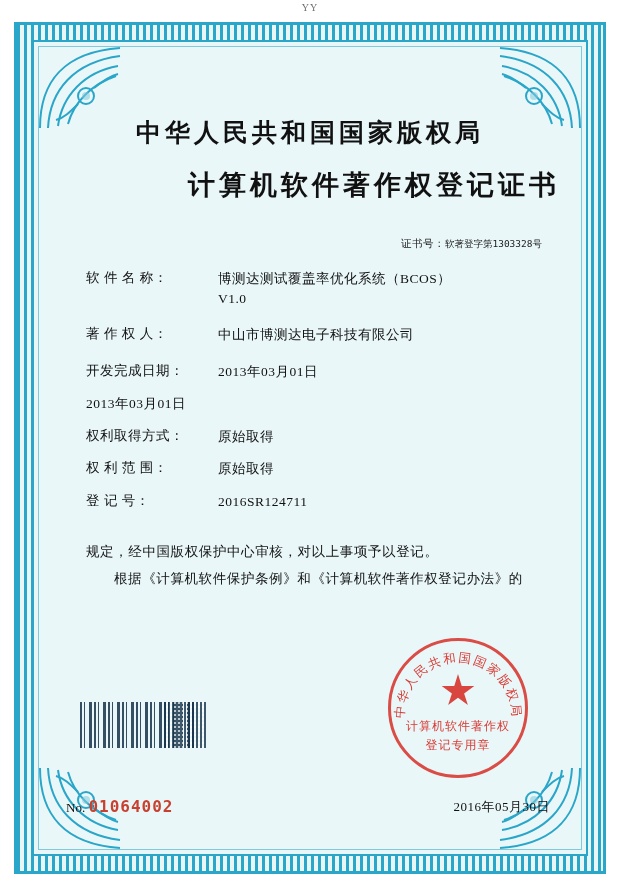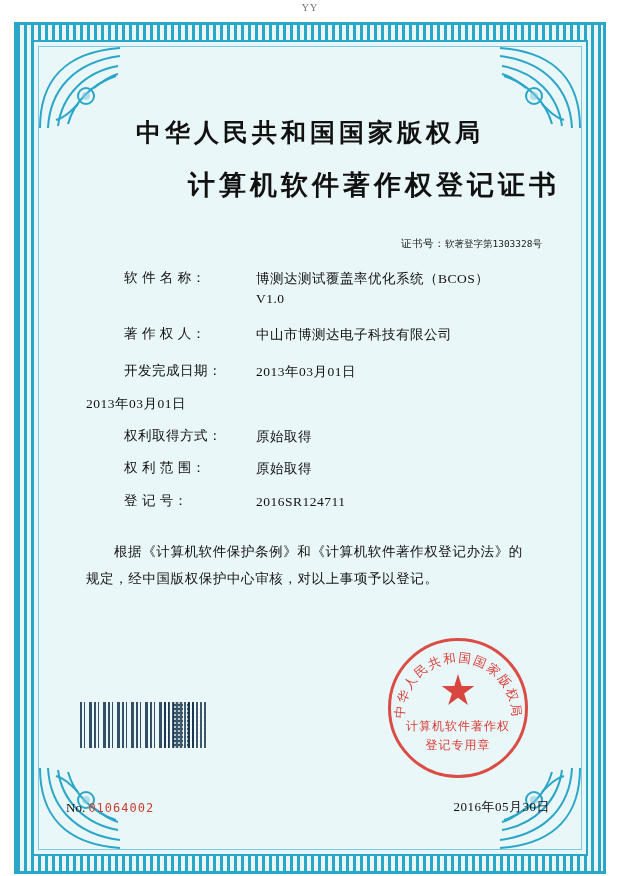--- a/index.html
+++ b/index.html
@@ -143,21 +143,20 @@
     align-items: flex-start;
     margin-bottom: 17px;
     font-size: 13.5px;
     color: #111;
   }
   .row .label {
     width: 132px;
     flex: 0 0 132px;
     letter-spacing: 0.5px;
     white-space: nowrap;
-    margin-left: 38px;
   }
   .row .value {
     flex: 1;
     letter-spacing: 0.5px;
     line-height: 1.45;
   }
   .row.tight { margin-bottom: 13px; }
 
   .row .value .line2 {
     display: block;
@@ -264,22 +263,23 @@
     align-items: flex-end;
     font-size: 13px;
     color: #111;
   }
   .bottom .no {
     color: #111;
   }
   .bottom .no .digits {
     color: #c8402f;
     font-family: "DejaVu Sans Mono", monospace;
-    font-size: 12px;
+    font-size: 16px;
     letter-spacing: 1px;
+    font-weight: bold;
   }
   .bottom .date {
     letter-spacing: 0.5px;
     padding-right: 16px;
   }
 </style>
 </head>
 <body>
 
 <div class="page">
@@ -393,22 +393,22 @@
         </div>
 
         <div class="row tight">
           <div class="label">登 记 号：</div>
           <div class="value">2016SR124711</div>
         </div>
 
       </div>
 
       <div class="para">
+        <div>规定，经中国版权保护中心审核，对以上事项予以登记。</div>
         <div><span class="indent"></span><span>根据《计算机软件保护条例》和《计算机软件著作权登记办法》的</span></div>
-        <div>规定，经中国版权保护中心审核，对以上事项予以登记。</div>
       </div>
 
     </div>
 
     <div class="barcode"></div>
     <div class="barcode-qr"></div>
 
     <div class="seal">
       <div class="ring"></div>
       <svg class="arc-text" viewBox="0 0 140 140">

